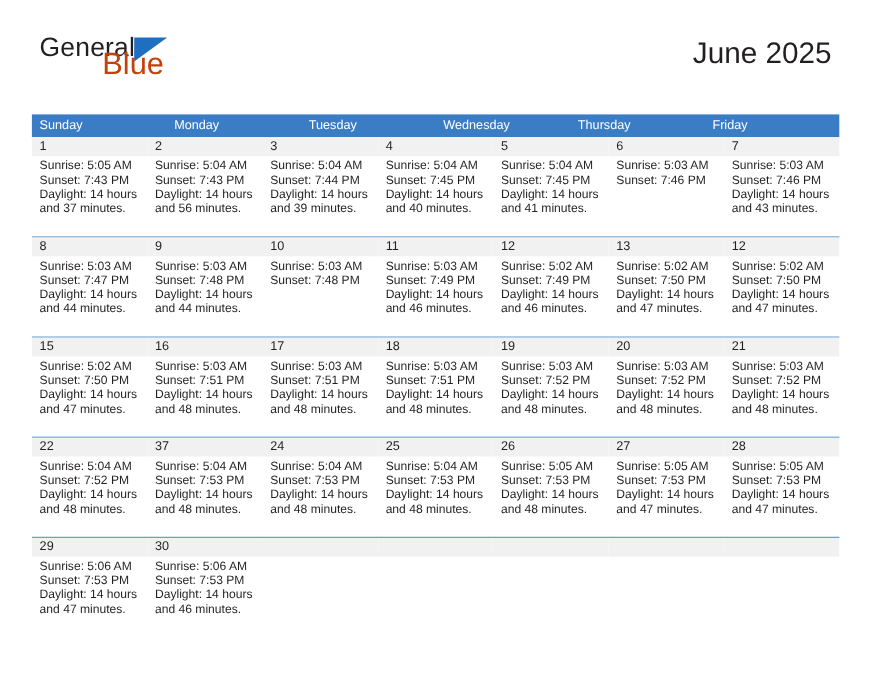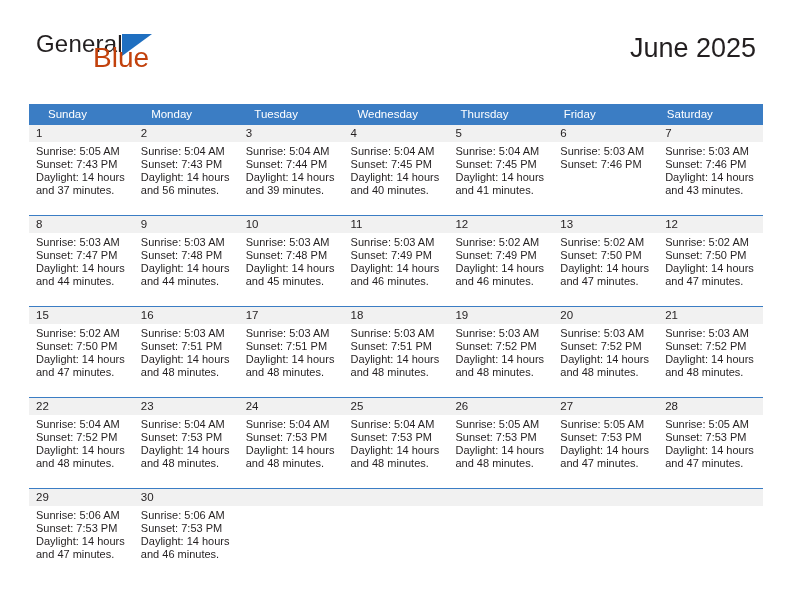--- a/index.html
+++ b/index.html
@@ -92,21 +92,20 @@
   .calendar {
     position: absolute;
     left: 29px;
     top: 104px;
     width: 734px;
   }
   .dow-row {
     display: flex;
     background: #3b7dc4;
     height: 21px;
-    padding-left: 12px;
   }
   .dow {
     flex: 1 1 0;
     color: #ffffff;
     font-size: 11.5px;
     line-height: 21px;
     padding-left: 7px;
     box-sizing: border-box;
     white-space: nowrap;
   }
@@ -173,21 +172,20 @@
   </div>
 
   <div class="calendar">
     <div class="dow-row">
       <div class="dow">Sunday</div>
       <div class="dow">Monday</div>
       <div class="dow">Tuesday</div>
       <div class="dow">Wednesday</div>
       <div class="dow">Thursday</div>
       <div class="dow">Friday</div>
-      <div class="dow">Saturday</div>
     </div>
     <div id="weeks-container">
         <div class="week first">
           <div class="cell">
             <div class="daynum-band">
               <span class="daynum">1</span>
             </div>
             <div class="cell-body">
               <div>Sunrise: 5:05 AM</div>
               <div>Sunset: 7:43 PM</div>
@@ -276,21 +274,20 @@
               <div class="daylight">Daylight: 14 hours and 44 minutes.</div>
             </div>
           </div>
           <div class="cell">
             <div class="daynum-band">
               <span class="daynum">10</span>
             </div>
             <div class="cell-body">
               <div>Sunrise: 5:03 AM</div>
               <div>Sunset: 7:48 PM</div>
-              <div class="daylight">Daylight: 14 hours and 45 minutes.</div>
             </div>
           </div>
           <div class="cell">
             <div class="daynum-band">
               <span class="daynum">11</span>
             </div>
             <div class="cell-body">
               <div>Sunrise: 5:03 AM</div>
               <div>Sunset: 7:49 PM</div>
               <div class="daylight">Daylight: 14 hours and 46 minutes.</div>
@@ -407,21 +404,21 @@
               <span class="daynum">22</span>
             </div>
             <div class="cell-body">
               <div>Sunrise: 5:04 AM</div>
               <div>Sunset: 7:52 PM</div>
               <div class="daylight">Daylight: 14 hours and 48 minutes.</div>
             </div>
           </div>
           <div class="cell">
             <div class="daynum-band">
-              <span class="daynum">23</span>
+              <span class="daynum">37</span>
             </div>
             <div class="cell-body">
               <div>Sunrise: 5:04 AM</div>
               <div>Sunset: 7:53 PM</div>
               <div class="daylight">Daylight: 14 hours and 48 minutes.</div>
             </div>
           </div>
           <div class="cell">
             <div class="daynum-band">
               <span class="daynum">24</span>

